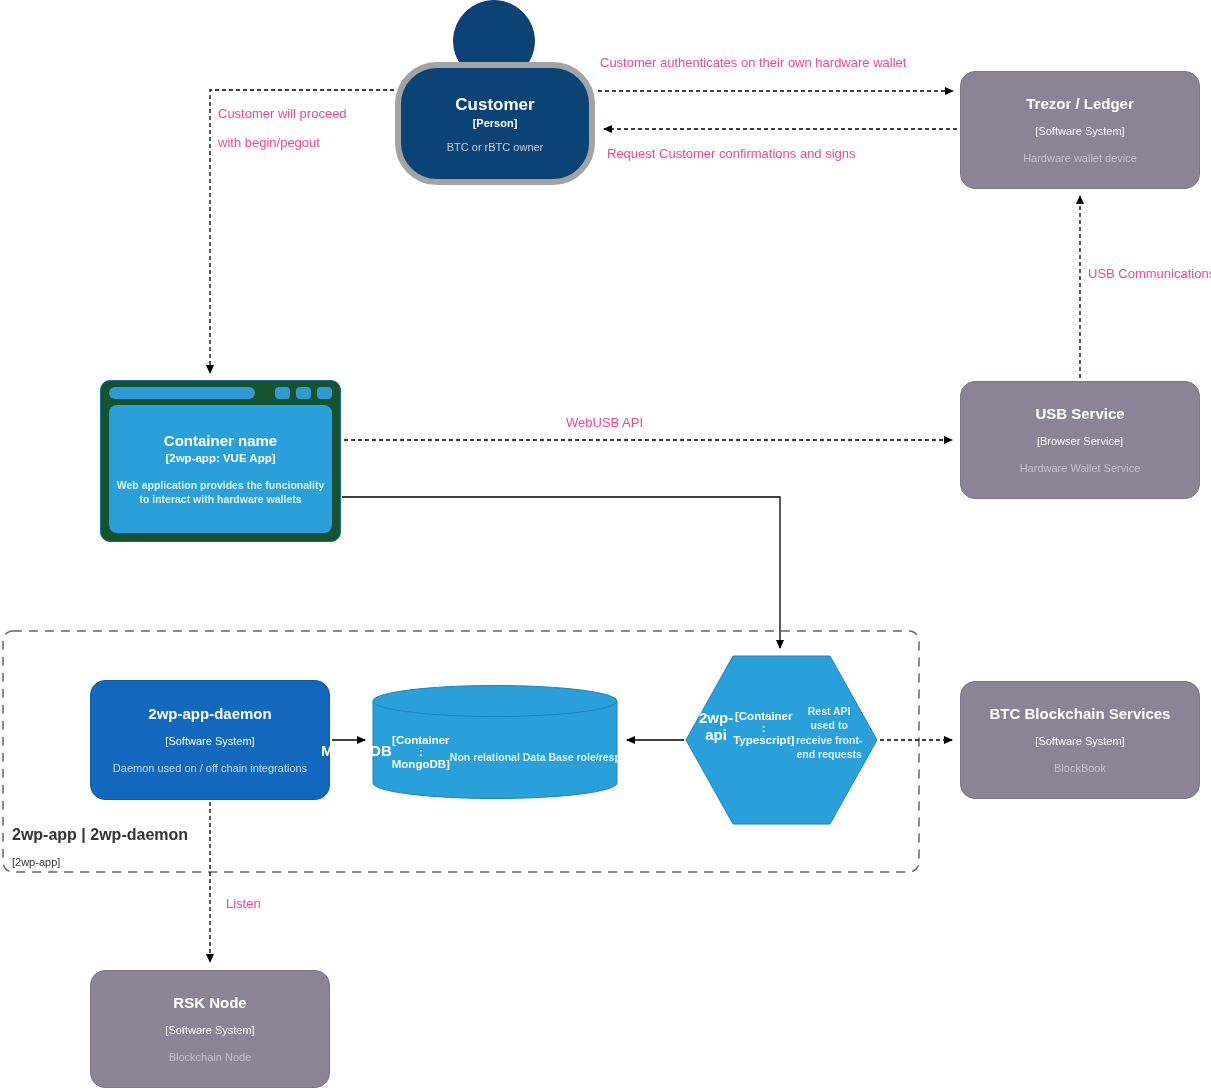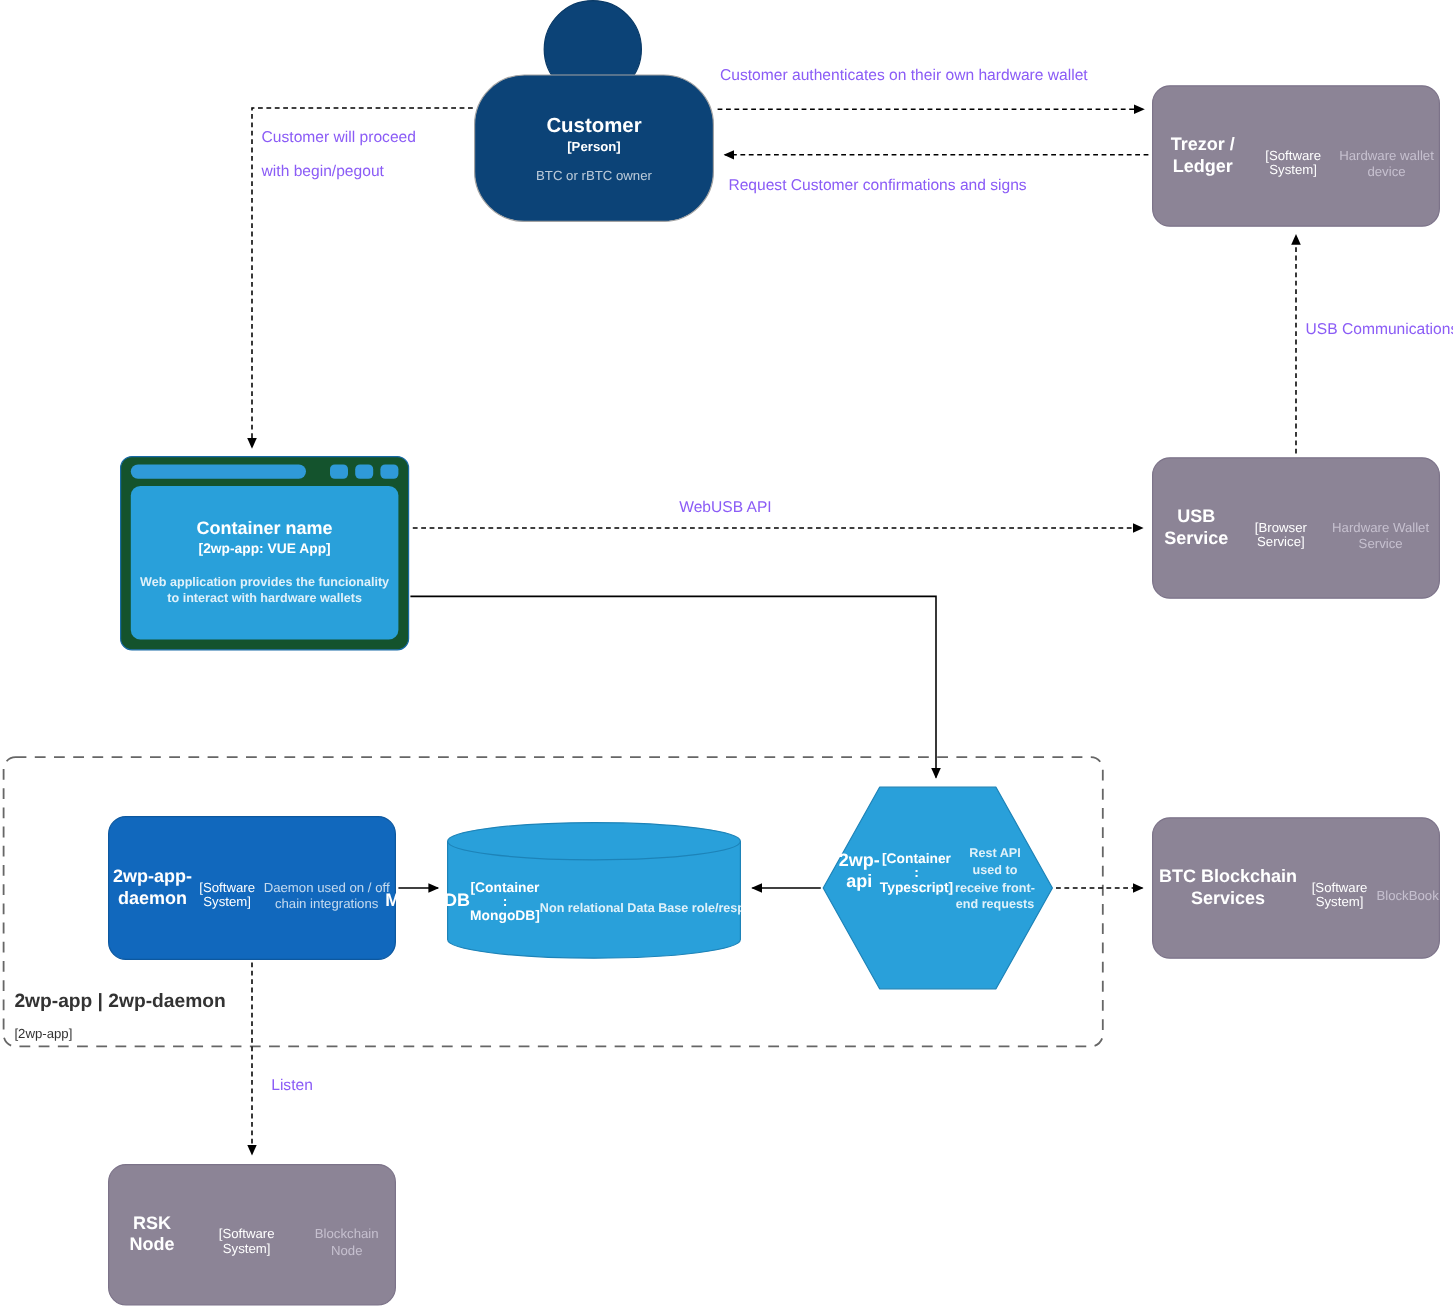--- a/index.html
+++ b/index.html
@@ -3,40 +3,40 @@
 <meta charset="utf-8">
 <style>
   html,body{margin:0;padding:0;background:#ffffff;}
   #canvas{
     position:relative;width:1211px;height:1091px;background:#ffffff;
     font-family:"Liberation Sans",sans-serif;overflow:hidden;
   }
   #edges{position:absolute;left:0;top:0;pointer-events:none;}
 
   .node{
-    position:absolute;display:flex;flex-direction:row;align-items:center;
+    position:absolute;display:flex;flex-direction:column;align-items:center;
     justify-content:center;text-align:center;color:#ffffff;box-sizing:border-box;
   }
   .node .title{font-weight:bold;font-size:15px;line-height:1.2;}
   .node .meta{font-size:11px;margin-top:12px;}
   .node .desc{font-size:11px;margin-top:14px;line-height:1.3;}
 
   .gray{background:#8c8496;border:1px solid #7c7389;border-radius:15px;}
   .gray .desc{color:#c6c0cf;}
 
   .blue{background:#1168bd;border:1px solid #0d589f;border-radius:15px;}
   .blue .desc{color:rgba(255,255,255,0.75);}
 
   
   .person{position:absolute;}
   .person-head{
     position:absolute;border-radius:50%;background:#0c4377;border:1px solid #0a3a67;
   }
   .person-body{
-    position:absolute;background:#0c4377;border:1px solid #a3a3a3;border-radius:42px;
+    position:absolute;background:#0c4377;border:6px solid #a3a3a3;border-radius:42px;
     display:flex;flex-direction:column;align-items:center;justify-content:center;
     text-align:center;color:#fff;box-sizing:border-box;
   }
   .person-body .title{font-weight:bold;font-size:17px;}
   .person-body .meta{font-size:11px;font-weight:bold;margin-top:2px;}
   .person-body .desc{font-size:11px;margin-top:12px;color:rgba(255,255,255,0.72);}
 
   
   .browser{
     position:absolute;background:#14532d;border:1px solid #186aa5;border-radius:10px;
@@ -65,21 +65,21 @@
   .shape-text{
     position:absolute;left:0;right:0;display:flex;flex-direction:row;align-items:center;
     justify-content:center;text-align:center;color:#fff;
   }
   .shape-text .title{font-weight:bold;font-size:15px;}
   .shape-text .meta{font-size:11.5px;font-weight:bold;margin-top:3px;}
   .shape-text .desc{font-size:10.5px;font-weight:bold;margin-top:13px;color:rgba(255,255,255,0.85);line-height:1.35;}
   .nowrap{white-space:nowrap;}
 
   
-  .edge-label{position:absolute;font-size:13px;color:#8b5cf6;white-space:nowrap;}
+  .edge-label{position:absolute;font-size:13px;color:#ec4899;white-space:nowrap;}
 
   
   .boundary-label{position:absolute;color:#333333;}
   .boundary-label .b-title{font-weight:bold;font-size:16px;}
   .boundary-label .b-meta{font-size:11px;margin-top:12px;}
 </style>
 </head>
 <body>
 
 <div id="canvas">

